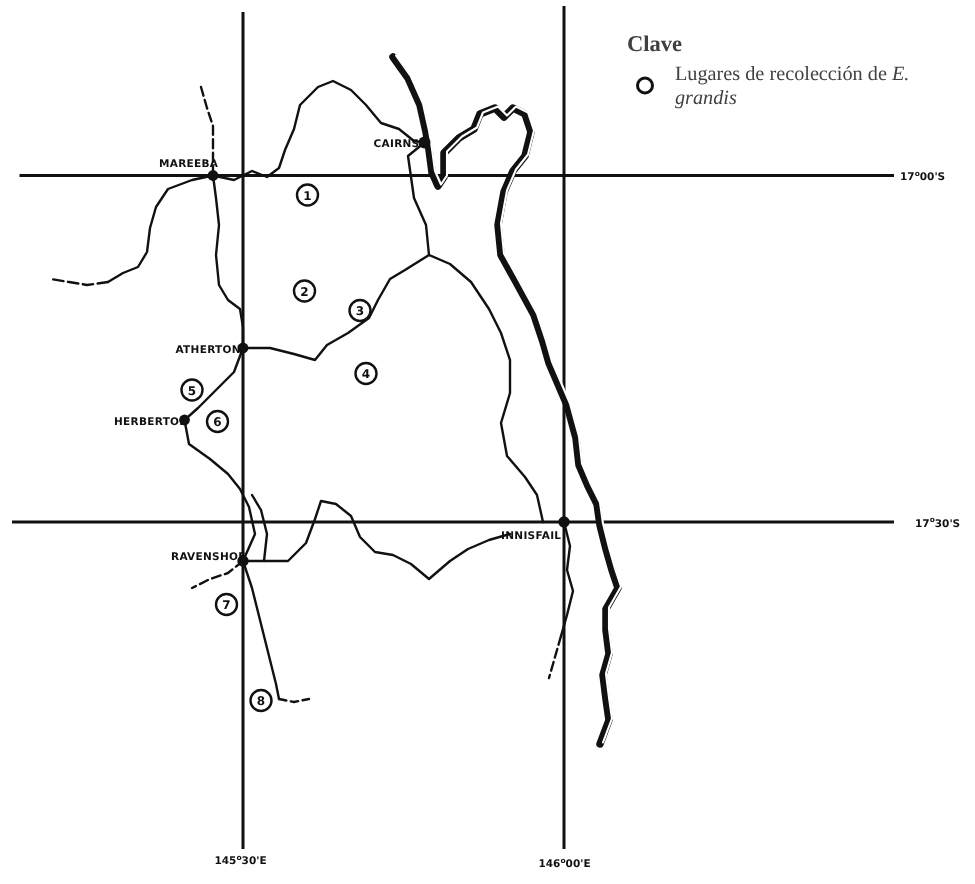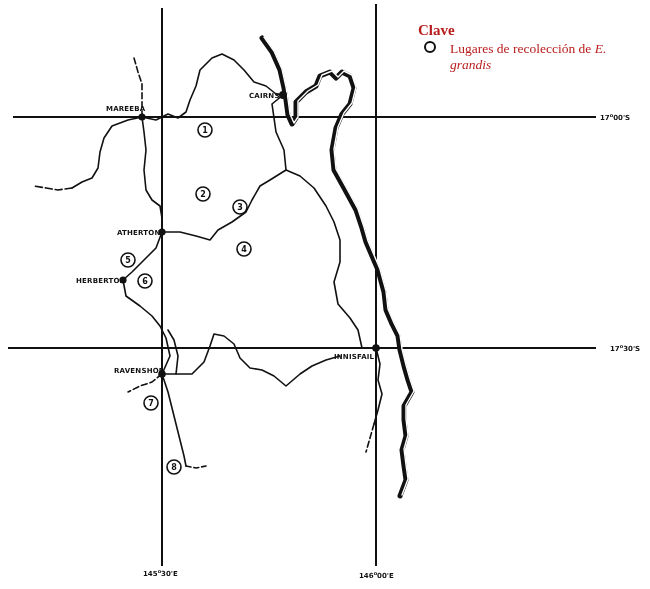--- a/index.html
+++ b/index.html
@@ -1,23 +1,23 @@
 <!DOCTYPE html>
 <html><head>
 <meta charset="utf-8">
 <style>
   html, body { margin: 0; padding: 0; background: #ffffff; }
   body { width: 650px; height: 589px; overflow: hidden; position: relative; }
   #map { position: absolute; left: 0; top: 0; width: 650px; height: 589px; }
   .town-label { font-family: "DejaVu Sans", sans-serif; font-size: 7px; font-weight: bold; fill: #111; letter-spacing: 0.2px; }
   .coord-label { font-family: "DejaVu Sans", sans-serif; font-size: 7px; font-weight: bold; fill: #111; }
   .site-num { font-family: "DejaVu Sans", sans-serif; font-size: 8px; font-weight: bold; fill: #111; }
-  .legend { position: absolute; left: 418px; top: 22px; font-family: "Liberation Serif", serif; color: #b91c1c; }
+  .legend { position: absolute; left: 418px; top: 22px; font-family: "Liberation Serif", serif; color: #404040; }
   .legend-title { font-size: 15px; font-weight: bold; margin-bottom: 2px; }
-  .legend-row { display: flex; align-items: flex-start; font-size: 13.5px; line-height: 16px; }
+  .legend-row { display: flex; align-items: center; font-size: 13.5px; line-height: 16px; }
   .legend-sym-circle { width: 12px; height: 12px; border: 2px solid #111; border-radius: 50%; margin-left: 6px; margin-right: 14px; box-sizing: border-box; }
   .legend-sym-line { width: 16px; height: 0; border-top: 2px solid #111; margin-left: 4px; margin-right: 12px; }
   .legend em { font-style: italic; }
 </style>
 </head>
 <body>
 
 <svg id="map" viewBox="0 0 650 589" xmlns="http://www.w3.org/2000/svg">
 
   <g stroke="#111" stroke-width="2" fill="none">

